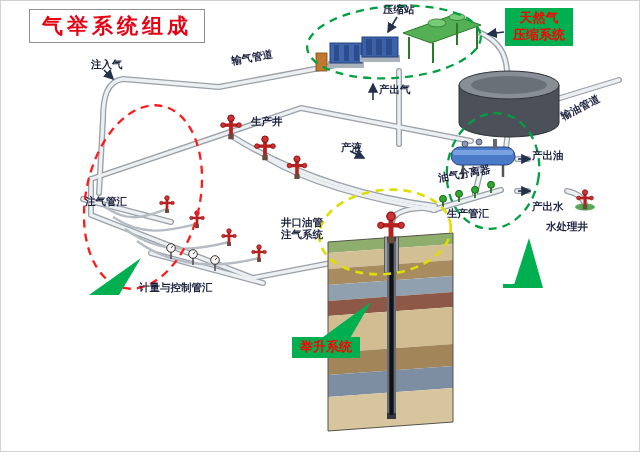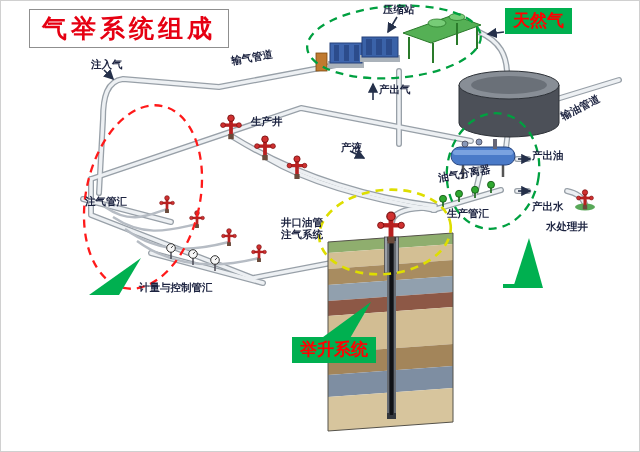--- a/index.html
+++ b/index.html
@@ -1,25 +1,25 @@
 <!DOCTYPE html>
 <html style="--title-text: #e60012; --label-bg: #00b050; --label-text: #ff0000; --red-ellipse: #ff1a1a; --green-ellipse: #00a040; --yellow-ellipse: #dede00;"><head>
 <meta charset="utf-8">
 <style>
   * { margin:0; padding:0; box-sizing:border-box; }
   body { background:#ffffff; font-family:"Liberation Sans","DejaVu Sans",sans-serif; }
   .stage { position:relative; width:640px; height:452px; background:#fff; border:1px solid #d0d0d0; overflow:hidden; }
   .stage svg { position:absolute; left:0; top:0; }
 
   .title-box { position:absolute; left:28px; top:8px; border:1px solid #8f8f8f;
-    padding:2px 12px; color:var(--title-text,#e60012); font-size:25px; font-weight:bold;
+    padding:2px 12px; color:var(--title-text,#e60012); font-size:21px; font-weight:bold;
     letter-spacing:4px; background:#fff; white-space:nowrap; }
 
   .sys-label { position:absolute; background:var(--label-bg,#00b050); color:var(--label-text,#ff0000);
-    font-weight:bold; font-size:17px; line-height:1.3; text-align:center; padding:2px 8px; white-space:nowrap; }
+    font-weight:bold; font-size:13px; line-height:1.3; text-align:center; padding:2px 8px; white-space:nowrap; }
 
   .small-label { position:absolute; color:#1c2340; font-size:10.5px; font-weight:700;
     white-space:nowrap; line-height:1.15; }
 
   .pipes-outline use { stroke:#98a0a8; stroke-width:6; fill:none; stroke-linecap:round; stroke-linejoin:round; }
   .pipes-fill use { stroke:#edf0f3; stroke-width:3.4; fill:none; stroke-linecap:round; stroke-linejoin:round; }
   .hose { stroke:#b6bcc4; stroke-width:2.4; fill:none; }
   .dash { fill:none; stroke-dasharray:8 6; stroke-width:2.3; }
   .dash.red { stroke:var(--red-ellipse,#ff1a1a); }
   .dash.green { stroke:var(--green-ellipse,#00a040); }
@@ -222,20 +222,21 @@
 
   <polygon class="callout" points="88,294 118,294 140,257"></polygon>
   <polygon class="callout" points="318,339 348,339 370,301"></polygon>
   <polygon class="callout" points="512,287 542,287 528,237"></polygon>
 </svg>
 
 <div class="title-box">气举系统组成</div>
 
 <div class="sys-label" style="left:504px;top:7px">
   <div>天然气</div>
+  <div>压缩系统</div>
 </div>
 <div class="sys-label" style="left:291px;top:336px">举升系统</div>
 <div class="sys-label" style="left:502px;top:283px">
 </div>
 
 <div class="small-label" style="left:382px;top:2px">压缩站</div>
 <div class="small-label" style="left:230px;top:50px;transform:rotate(-10deg)">输气管道</div>
 <div class="small-label" style="left:90px;top:57px">注入气</div>
 <div class="small-label" style="left:378px;top:82px">产出气</div>
 <div class="small-label" style="left:250px;top:114px">生产井</div>

